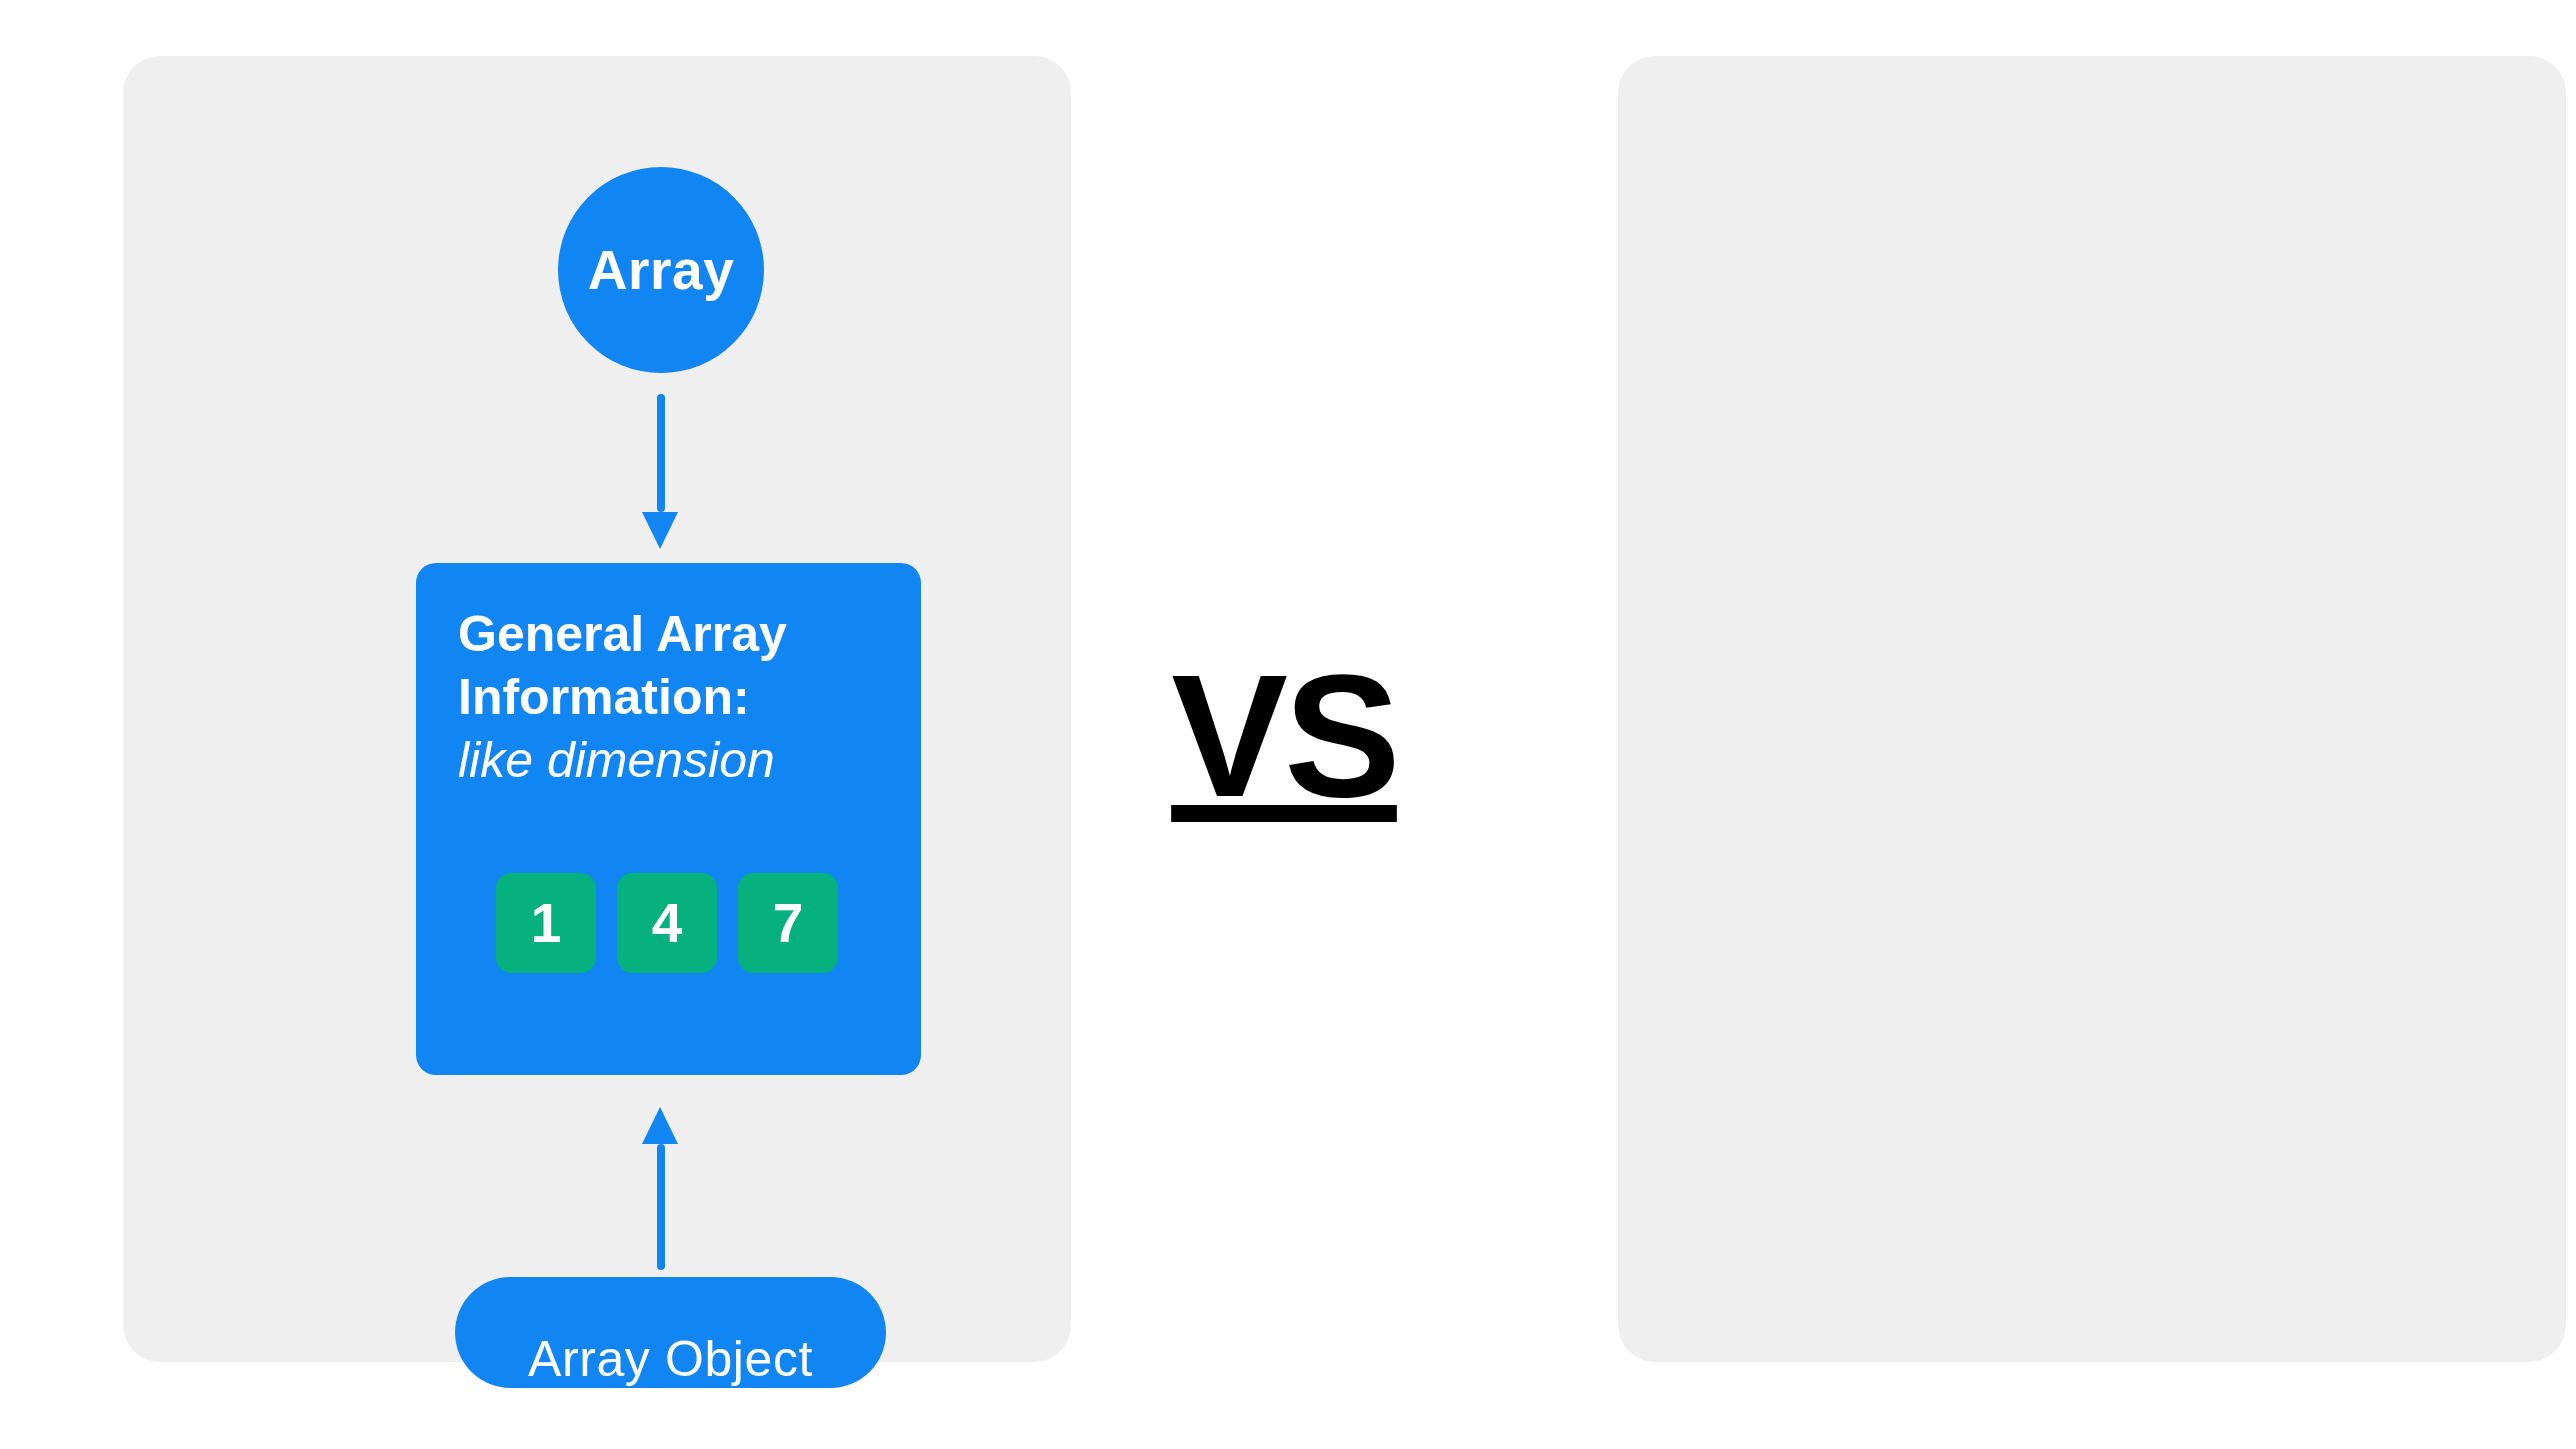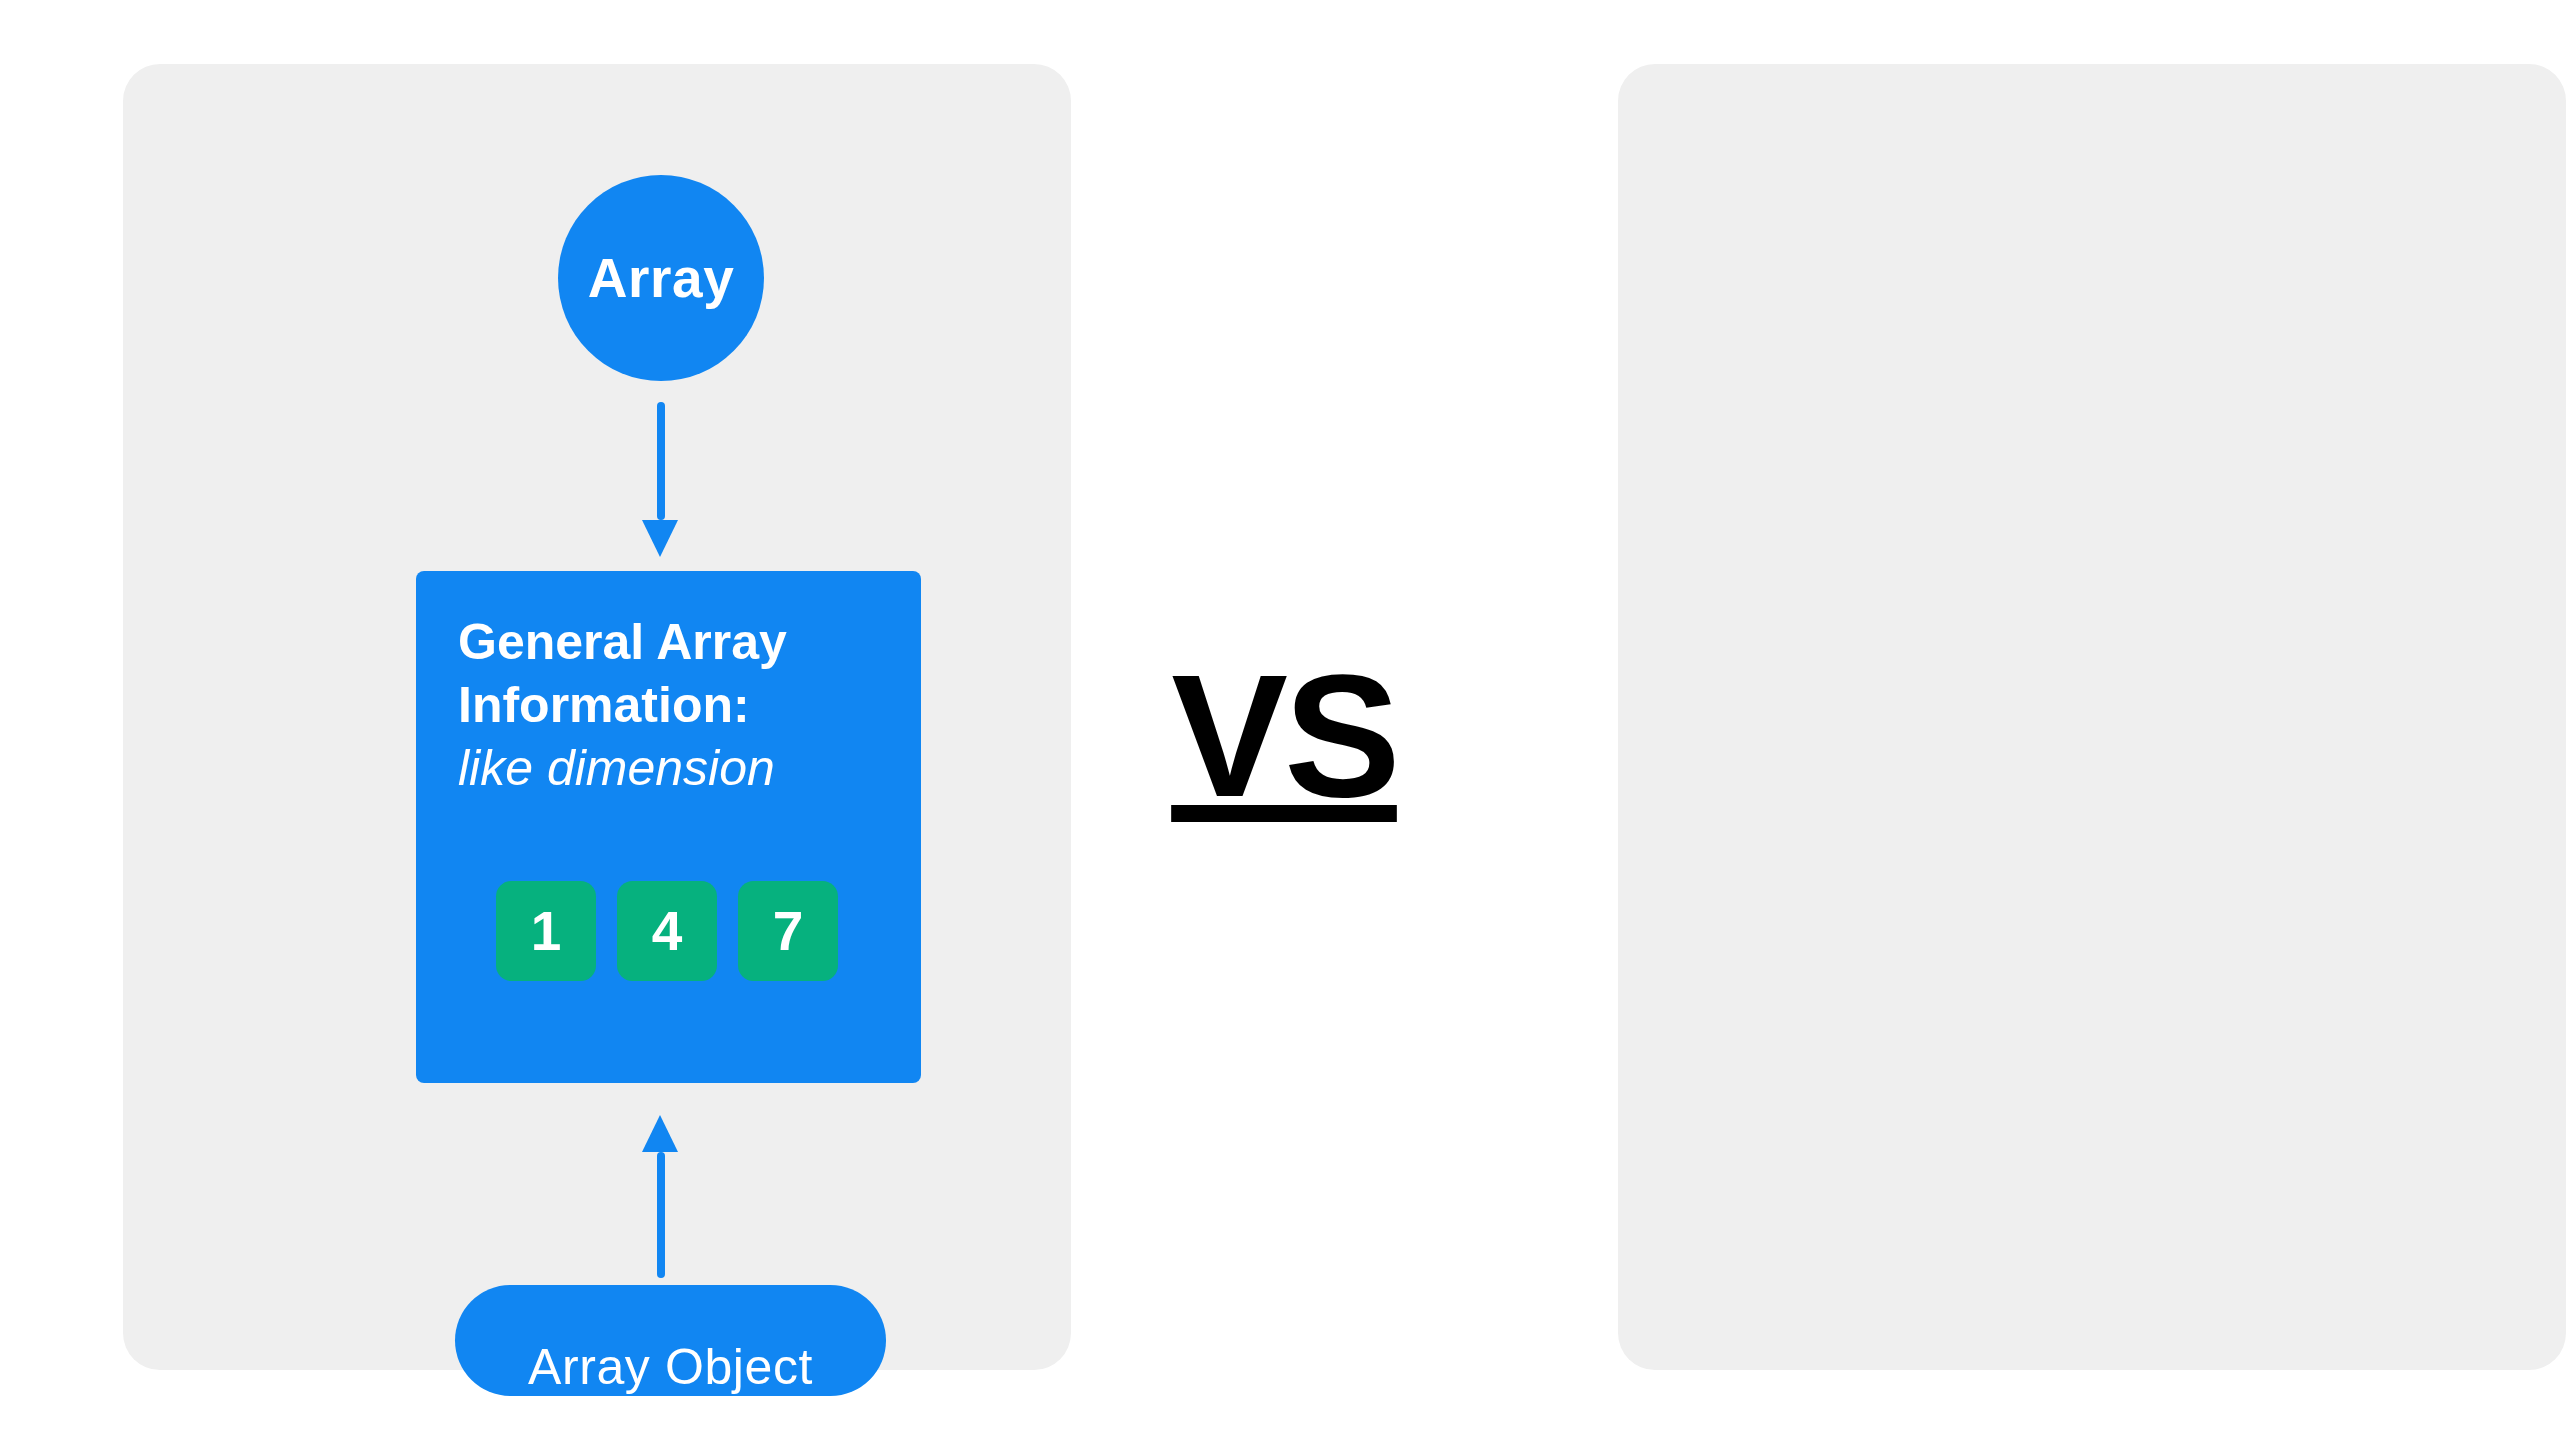--- a/index.html
+++ b/index.html
@@ -8,21 +8,21 @@
     --panel:#EFEFEF;
     --ink:#000000;
   }
   *{margin:0;padding:0;box-sizing:border-box;}
   html,body{background:#ffffff;}
   body{
     width:2576px;height:1449px;position:relative;overflow:hidden;
     font-family:"Liberation Sans", sans-serif;
   }
   .panel{
-    position:absolute;top:64px;width:948px;height:1306px;
+    position:absolute;top:56px;width:948px;height:1306px;
     background:var(--panel);border-radius:37px;
   }
   #left-panel{left:123px;}
   #right-panel{left:1618px;}
 
   .node-circle{
     position:absolute;width:206px;height:206px;border-radius:50%;
     background:var(--blue);color:#fff;
     display:flex;align-items:center;justify-content:center;
     font-size:55px;font-weight:600;letter-spacing:0.6px;
@@ -38,21 +38,21 @@
   .varrow.down .head{top:118px;border-top:37px solid var(--blue);}
   .varrow.up .head{top:0;border-bottom:37px solid var(--blue);}
   .varrow.up .shaft{top:37px;}
   #left-arrow-down{left:519px;top:338px;}
   #right-arrow-down{left:2014px;top:338px;}
   #left-arrow-up{left:519px;top:1051px;}
   #left-arrow-up .shaft{height:126px;}
   #right-arrow-up{left:2014px;top:1089px;}
 
   .info-box{
-    position:absolute;background:var(--blue);border-radius:8px;color:#fff;
+    position:absolute;background:var(--blue);border-radius:20px;color:#fff;
   }
   #left-info{left:293px;top:507px;width:505px;height:512px;}
   #left-info .text{
     position:absolute;left:42px;top:40px;font-size:50px;line-height:63px;
   }
   #left-info .text .t{font-weight:600;}
   #left-info .text .s{font-style:italic;font-weight:400;}
   #left-cells{position:absolute;left:80px;top:310px;display:flex;gap:21px;}
   .cell{
     width:100px;height:100px;border-radius:15.5px;background:var(--green);

